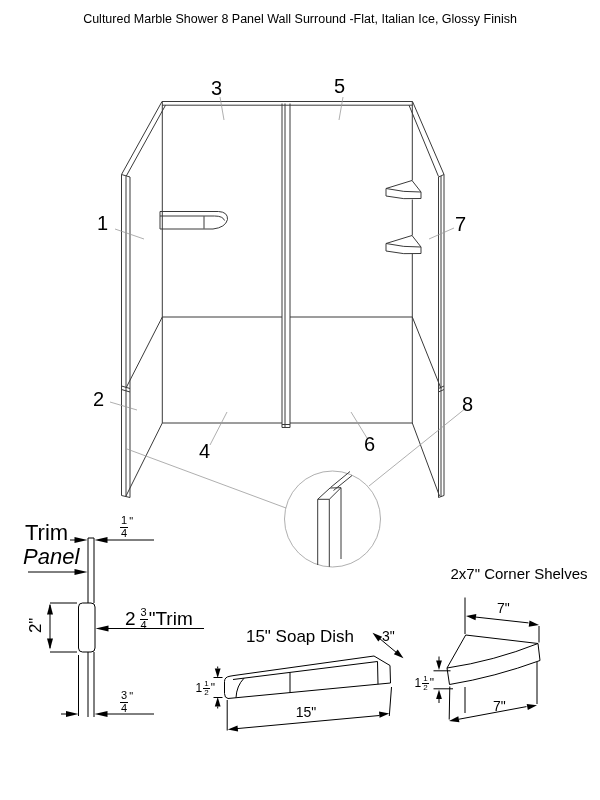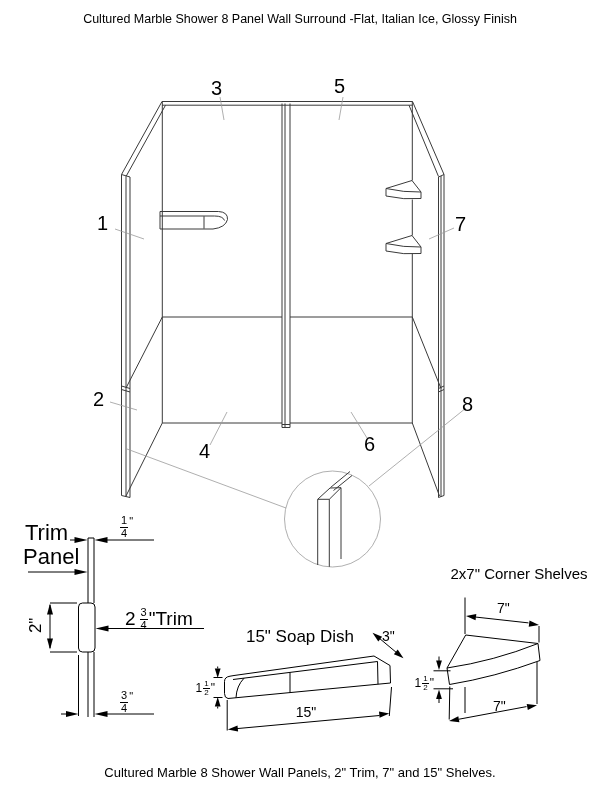--- a/index.html
+++ b/index.html
@@ -155,21 +155,21 @@
   <div class="lbl num-label" style="left:97px;top:212px;">1</div>
   <div class="lbl num-label" style="left:93px;top:388px;">2</div>
   <div class="lbl num-label" style="left:211px;top:77px;">3</div>
   <div class="lbl num-label" style="left:199px;top:440px;">4</div>
   <div class="lbl num-label" style="left:334px;top:75px;">5</div>
   <div class="lbl num-label" style="left:364px;top:433px;">6</div>
   <div class="lbl num-label" style="left:455px;top:213px;">7</div>
   <div class="lbl num-label" style="left:462px;top:393px;">8</div>
 
   <div class="lbl bp-word" style="left:25px;top:521px;">Trim</div>
-  <div class="lbl bp-word" style="left:23px;top:545px;">Panel</div>
+  <div class="lbl bp-word" style="left:23px;top:545px;font-style:italic;">Panel</div>
 
   <div class="lbl dimfrac" style="left:120px;top:515px;">
     <span class="frac">
         <span class="fnum">1</span>
         <span class="fden">4</span>
       </span>
       <span class="fsuf">"</span>
   </div>
 
   <div class="lbl rot90" style="left:20px;top:616px;width:32px;text-align:center;">2"</div>
@@ -208,15 +208,14 @@
   <div class="lbl dim-xs" style="left:415px;top:675px;width:19px;justify-content:flex-end;">
     <span>1</span>
       <span class="frac minifrac">
         <span class="fnum">1</span>
         <span class="fden">2</span>
       </span>
       <span>"</span>
   </div>
   <div class="lbl dim-sm" style="left:493px;top:699px;">7"</div>
 
-  <div class="lbl caption-text">Cultured Marble 8 Shower Wall Panels, 2" Trim, 7" and 15" Shelves.</div>
 
 </div>
 
 </body></html>

